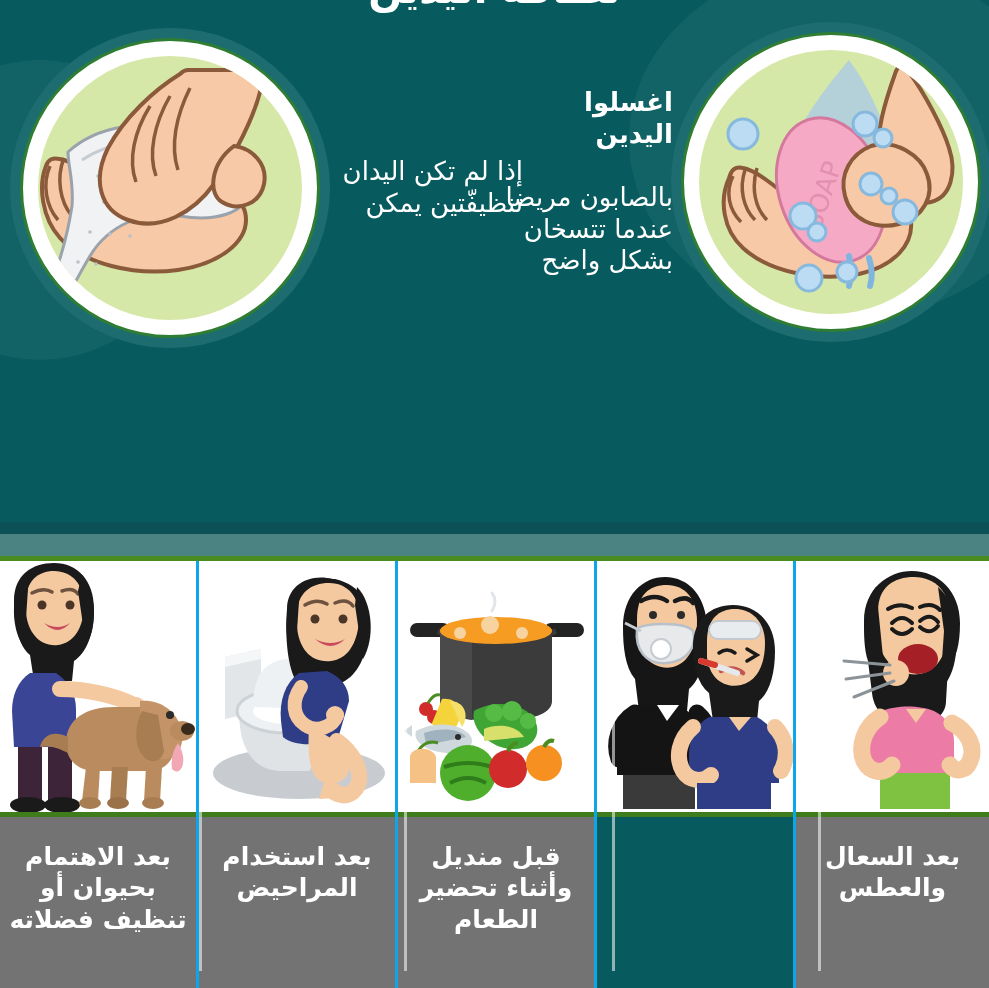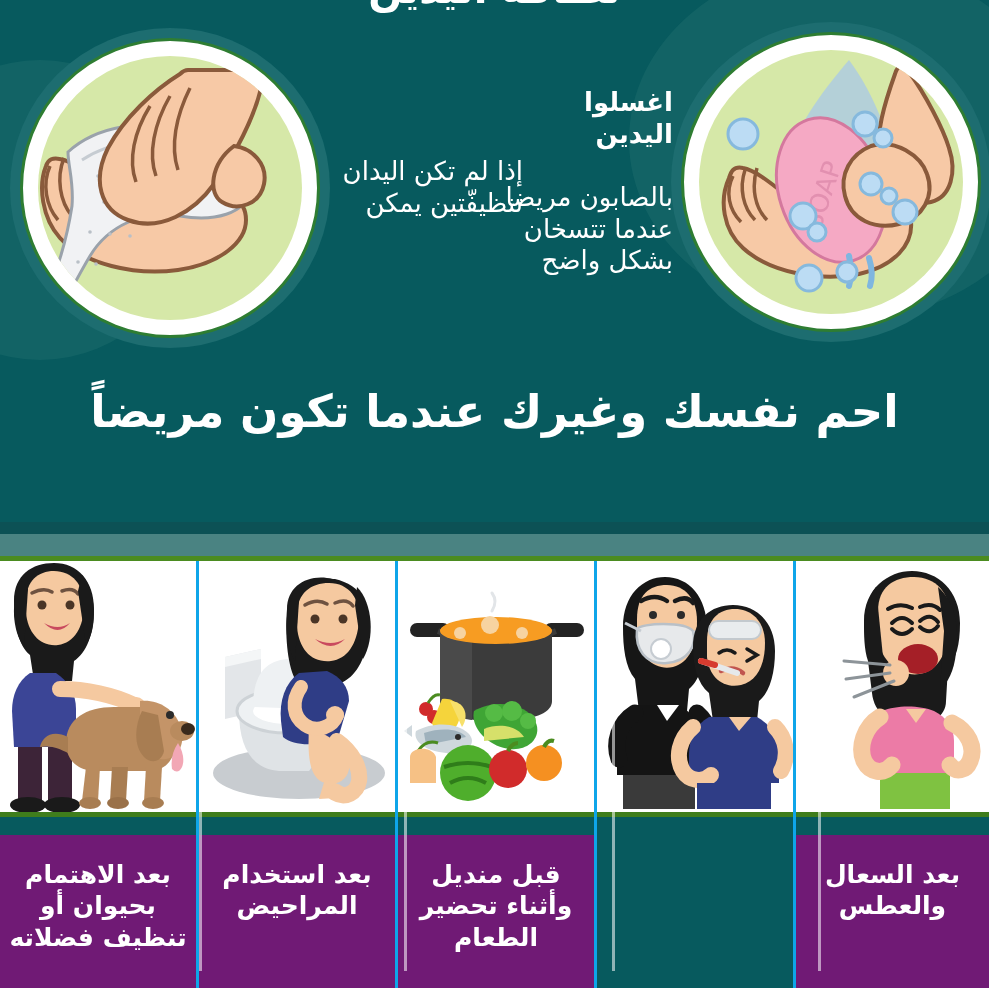--- a/index.html
+++ b/index.html
@@ -161,29 +161,28 @@
     height: 251px;
     background: #ffffff;
     overflow: hidden;
   }
   .card-rule {
     height: 5px;
     background: #3f7d1c;
   }
   .card-cap {
     flex: 1;
-    background: #701a75;
+    background: #737373;
     color: #ffffff;
     font-size: 25px;
     font-weight: bold;
     line-height: 1.25;
     text-align: center;
     direction: rtl;
     padding: 24px 8px 0 8px;
-    margin-top: 18px;
   }
 
   
   .hairline {
     position: absolute;
     top: 561px;
     width: 3px;
     height: 410px;
     background: rgba(255,255,255,.55);
     pointer-events: none;
@@ -297,21 +296,20 @@
           </svg>
         </div>
       </div>
       <div class="panel-text">
         <span class="reg">إذا لم تكن اليدان تنظيفّتين يمكن</span>
       </div>
     </div>
   </div>
 
   <div class="headline">
-    <div>احم نفسك وغيرك عندما تكون مريضاً</div>
   </div>
 
   <div class="band-dark"></div>
   <div class="band-light"></div>
   <div class="band-green"></div>
 
   <div class="cards">
 
     <div class="card">
       <div class="card-img">

